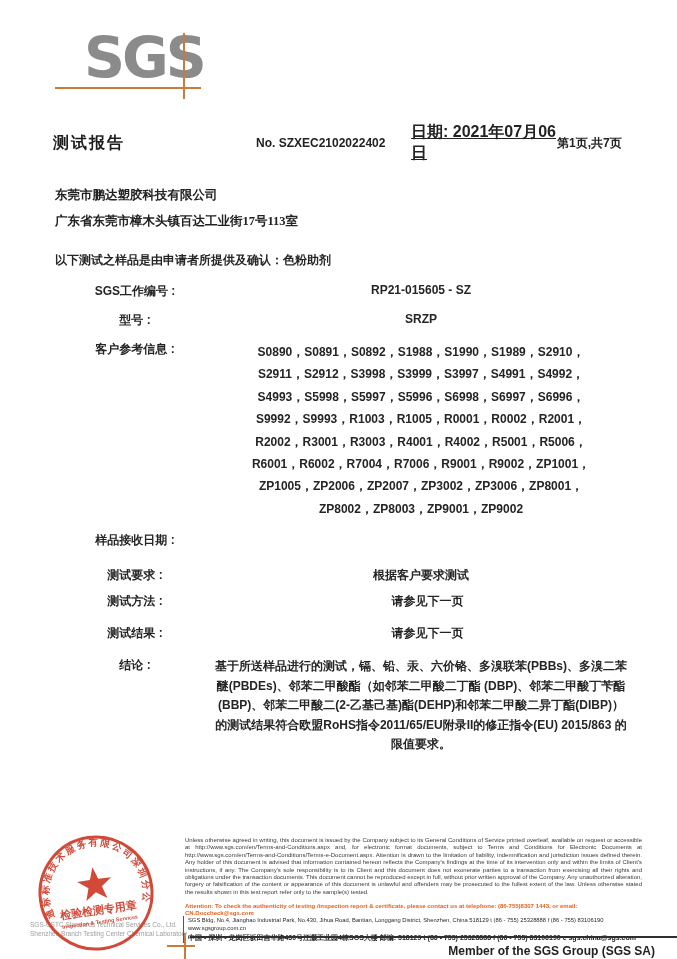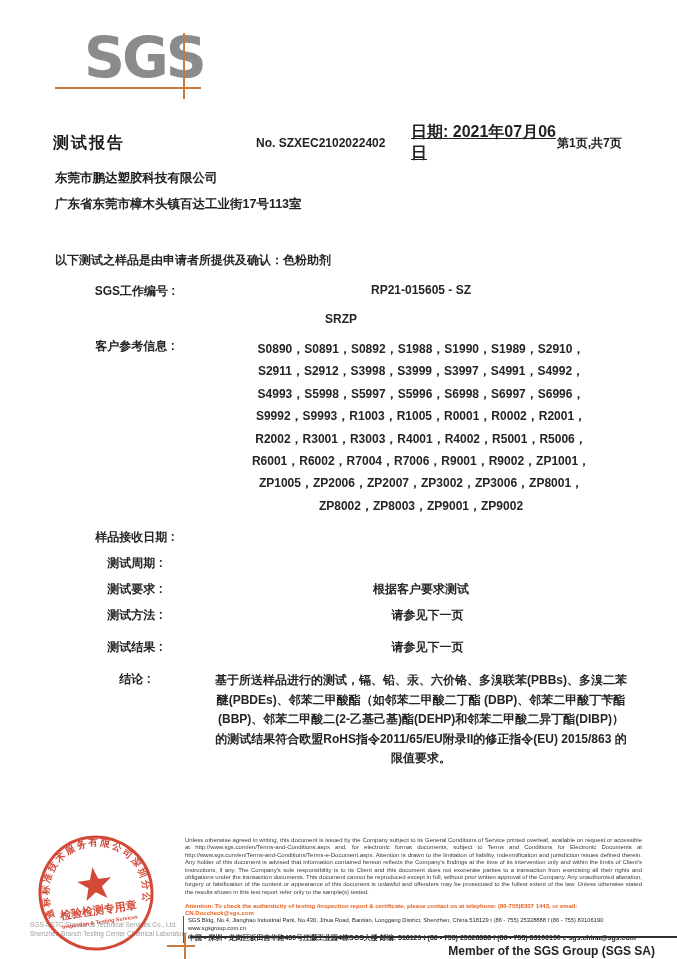--- a/index.html
+++ b/index.html
@@ -18,21 +18,21 @@
   }
   .logo-hline { position:absolute; left:55px; top:87px; width:146px; height:2px; background:#cc7a3a; }
   .logo-vline { position:absolute; left:183px; top:33px; width:2px; height:66px; background:#cc7a3a; }
   
   .title-row { position:absolute; left:53px; top:122px; width:572px; display:flex; align-items:center; }
   .doc-title { width:160px; font-size:16px; font-weight:bold; letter-spacing:2px; color:#1d1d1d; }
   .report-no { width:198px; font-size:12px; font-weight:bold;padding-left:43px; }
   .report-date { width:146px; font-size:16px; font-weight:bold;text-decoration:underline; }
   .page-info { font-size:12px; font-weight:bold; }
   
-  .company-block { position:absolute; left:55px; top:165px; font-size:12.5px; font-weight:bold; line-height:26px; }
+  .company-block { position:absolute; left:55px; top:182px; font-size:12.5px; font-weight:bold; line-height:26px;font-family:Liberation Serif, serif; }
   
   .main { position:absolute; left:55px; top:252px; width:572px; font-size:12px; font-weight:bold; color:#252525; }
   .statement { margin-bottom:14px; }
   .field-row { display:flex; margin-bottom:12px;text-align:center; }
   .flabel { width:160px; flex:0 0 160px; }
   .fvalue { flex:1; }
   .ref-line { line-height:22.4px; }
   .row-tight { margin-bottom:9px; }
   .row-gap { margin-bottom:15px;gap:13px; }
   .conclusion-text { line-height:19.5px; width:412px; }
@@ -81,20 +81,21 @@
 
   <div class="main">
     <div class="statement">以下测试之样品是由申请者所提供及确认：色粉助剂</div>
 
     <div class="field-row">
       <div class="flabel">SGS工作编号 :</div>
       <div class="fvalue">RP21-015605 - SZ</div>
     </div>
 
     <div class="field-row">
+      <div class="flabel">型号 :</div>
       <div class="fvalue">SRZP</div>
     </div>
 
     <div class="field-row">
       <div class="flabel">客户参考信息 :</div>
       <div class="fvalue">
         <div class="ref-line">S0890，S0891，S0892，S1988，S1990，S1989，S2910，</div>
         <div class="ref-line">S2911，S2912，S3998，S3999，S3997，S4991，S4992，</div>
         <div class="ref-line">S4993，S5998，S5997，S5996，S6998，S6997，S6996，</div>
         <div class="ref-line">S9992，S9993，R1003，R1005，R0001，R0002，R2001，</div>
@@ -103,21 +104,20 @@
         <div class="ref-line">ZP1005，ZP2006，ZP2007，ZP3002，ZP3006，ZP8001，</div>
         <div class="ref-line">ZP8002，ZP8003，ZP9001，ZP9002</div>
       </div>
     </div>
 
     <div class="field-row row-tight">
       <div class="flabel">样品接收日期 :</div>
     </div>
 
     <div class="field-row row-tight">
-      <div class="flabel">测试周期 :</div>
     </div>
 
     <div class="field-row row-tight">
       <div class="flabel">测试要求 :</div>
       <div class="fvalue">根据客户要求测试</div>
     </div>
 
     <div class="field-row row-gap">
       <div class="flabel">测试方法 :</div>
       <div class="fvalue">请参见下一页</div>

